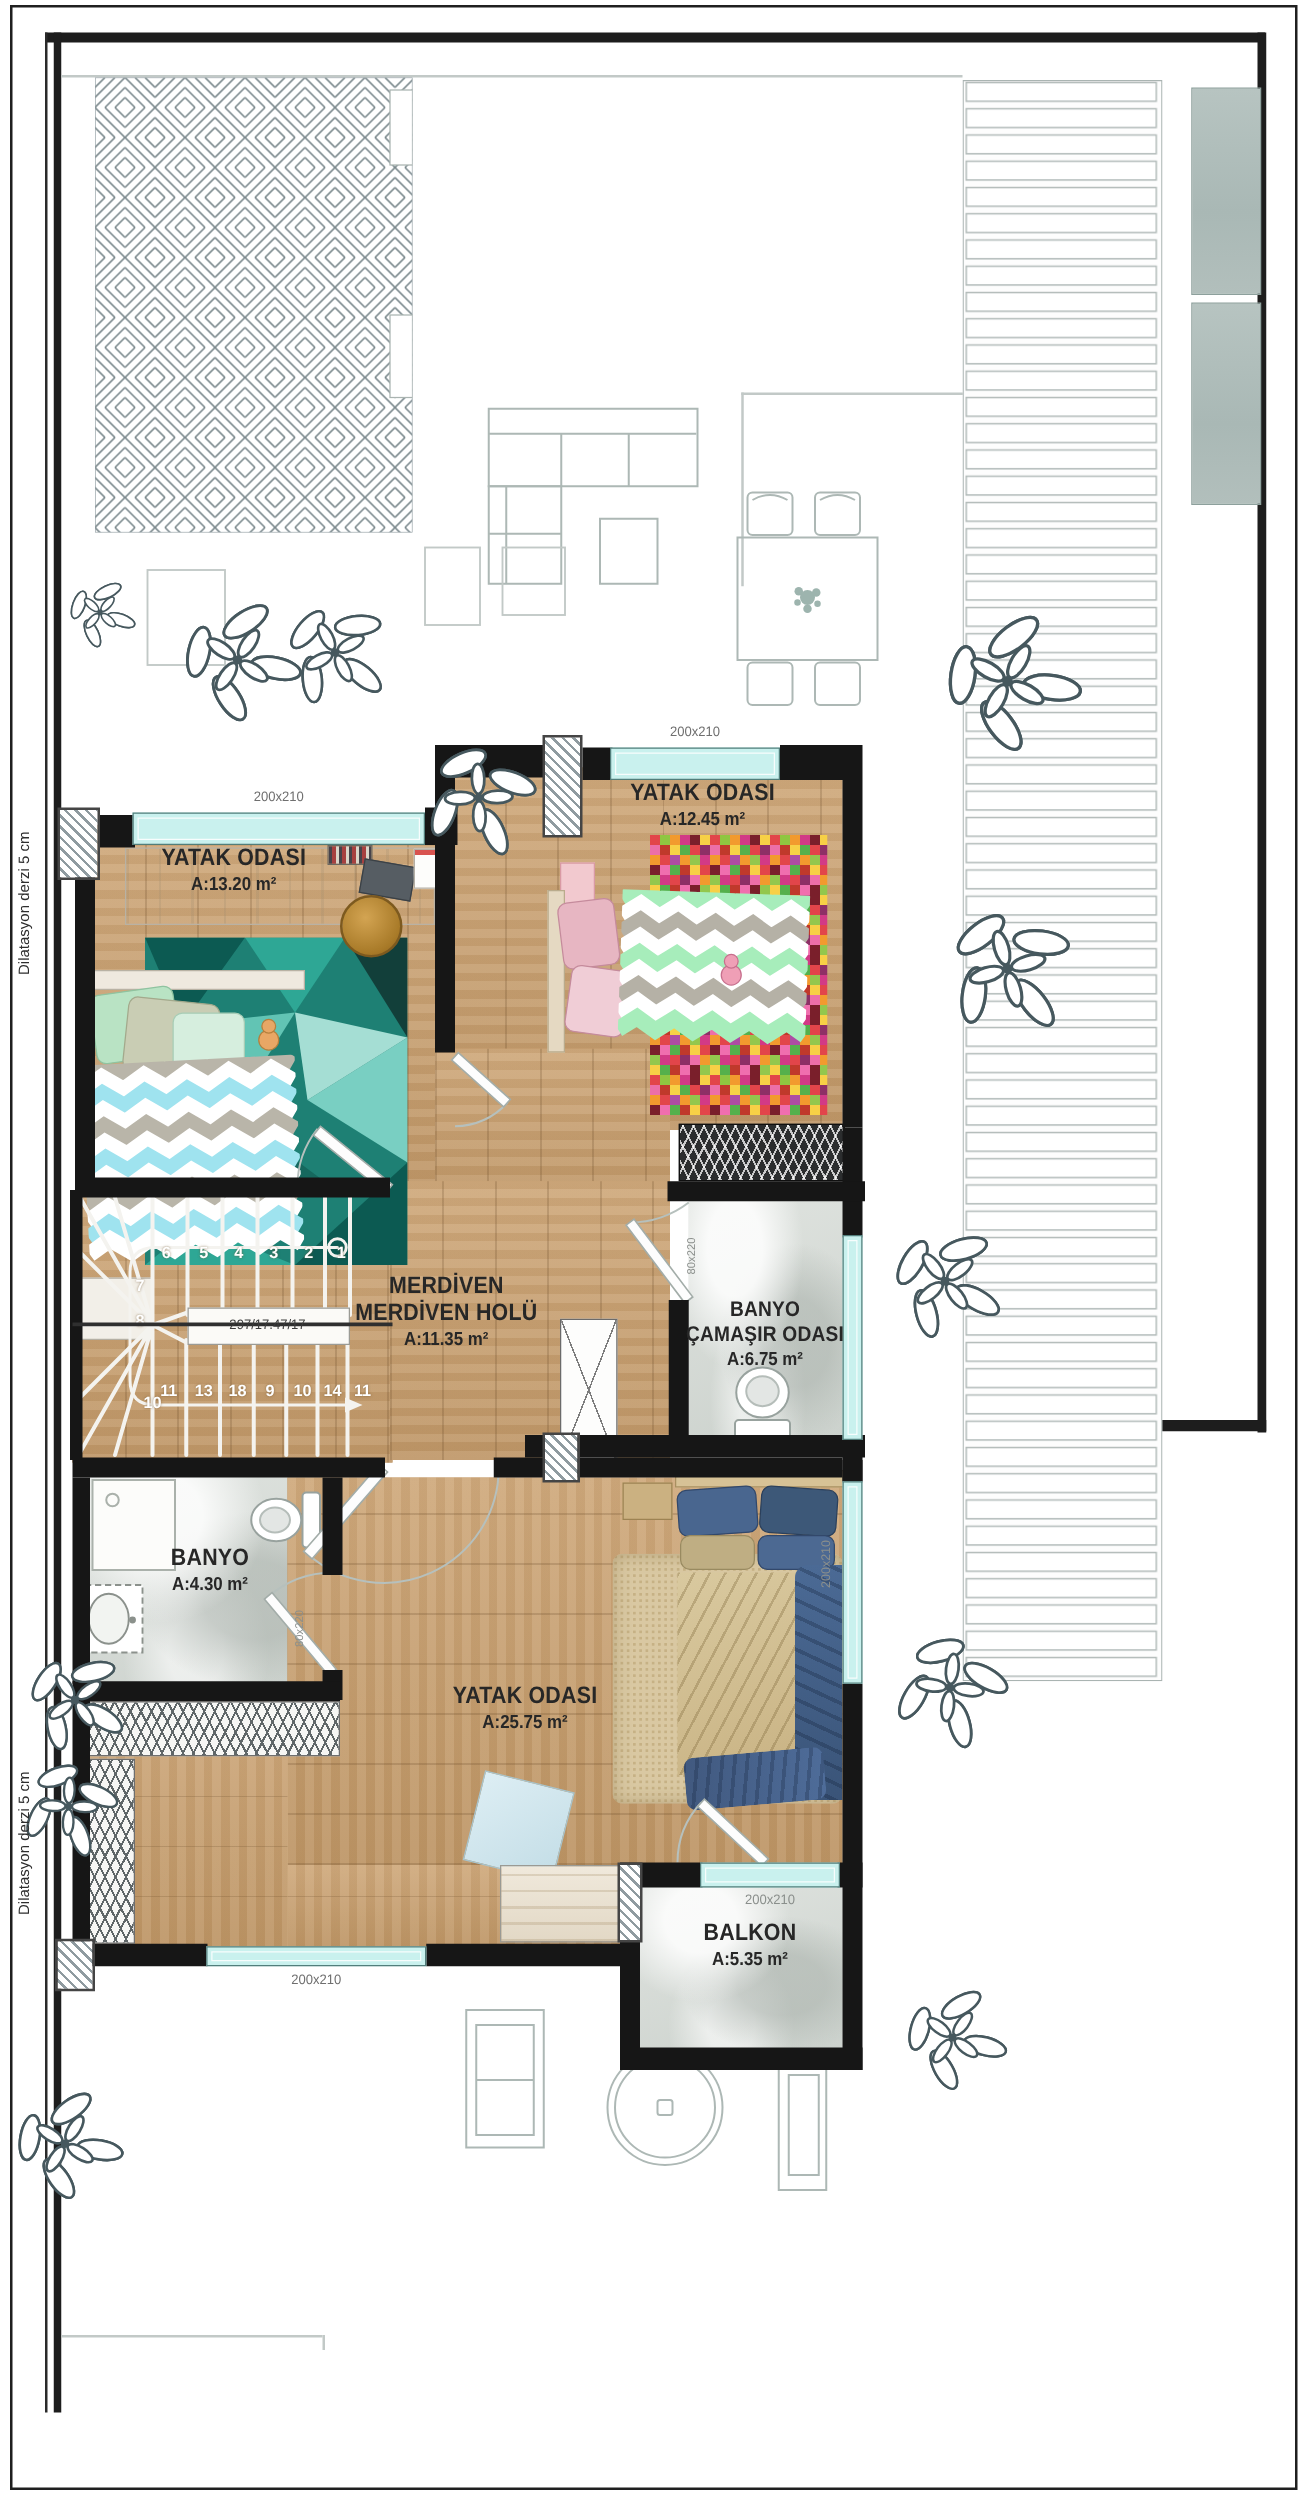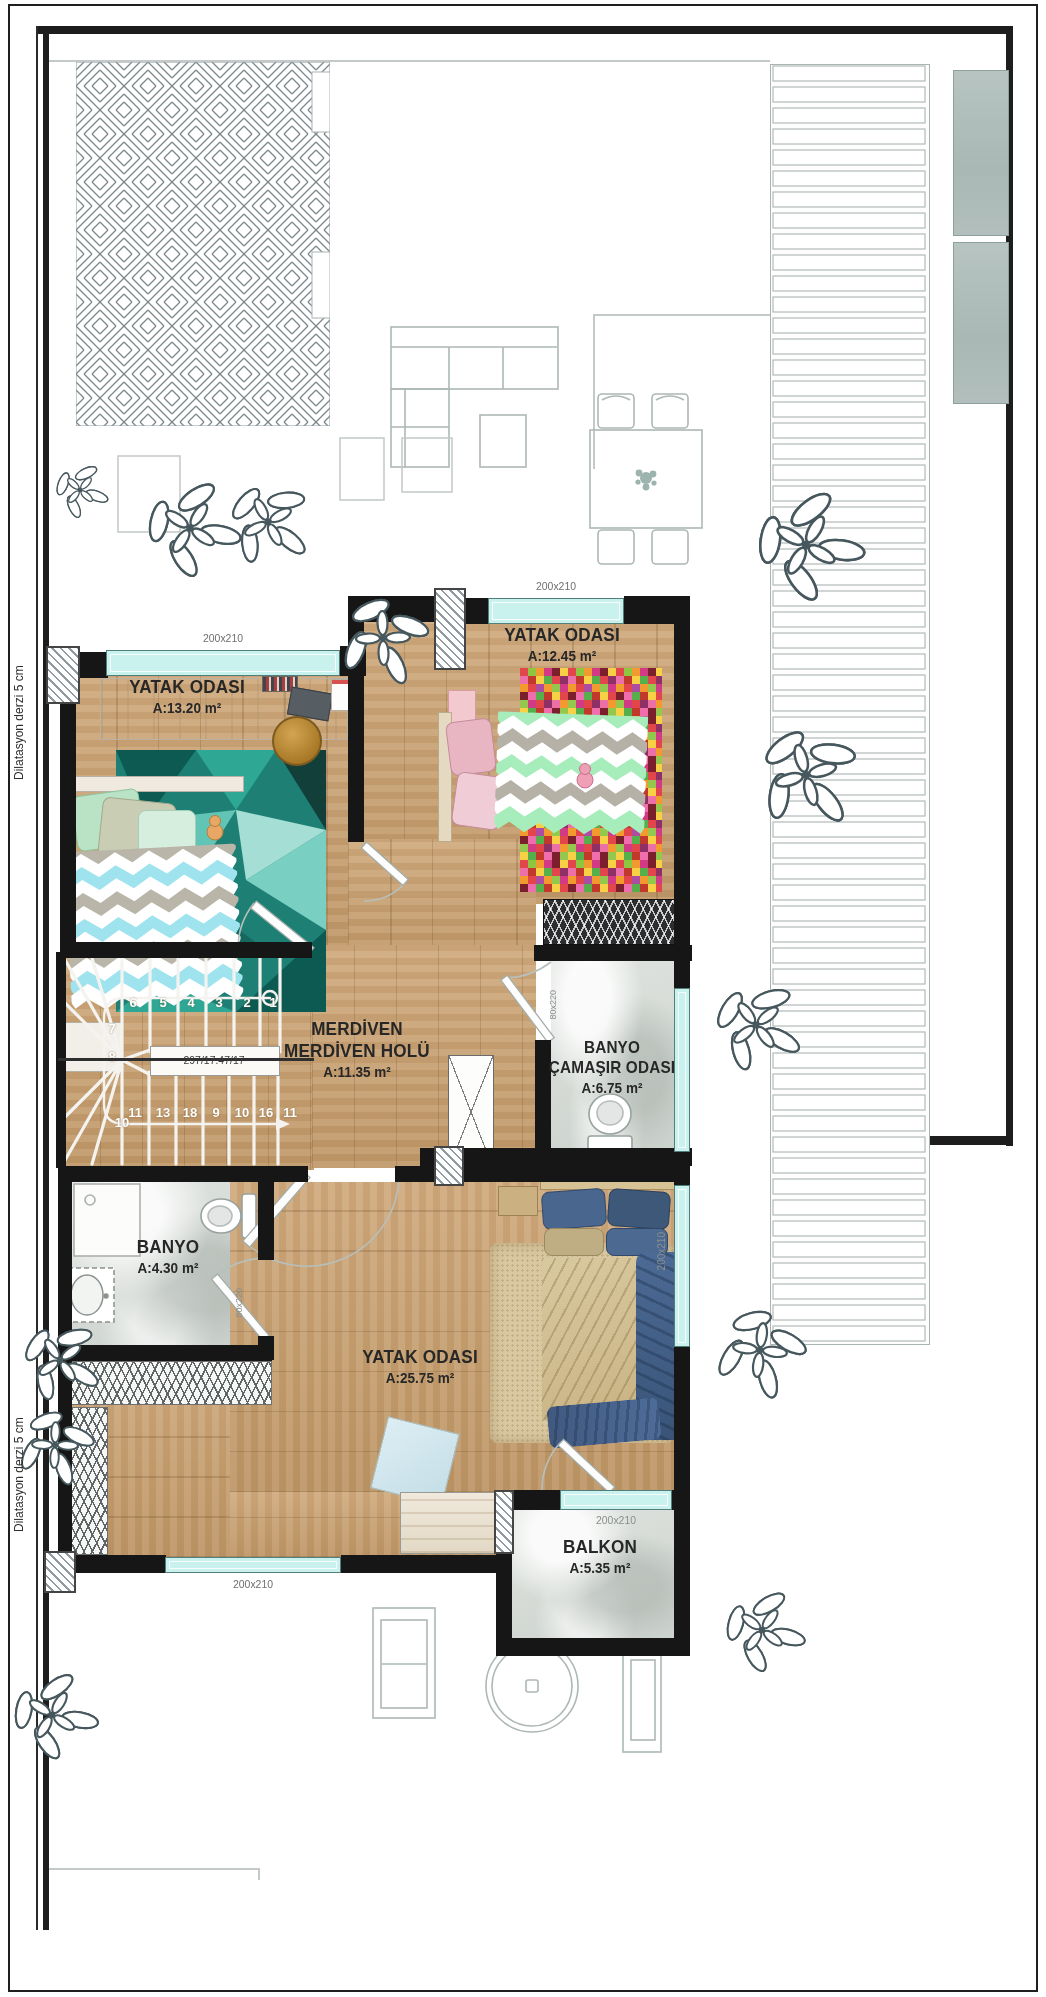--- a/index.html
+++ b/index.html
@@ -268,21 +268,21 @@
   <span class="snum" style="left:163px;top:1002px;">5</span>
   <span class="snum" style="left:133px;top:1002px;">6</span>
   <span class="snum" style="left:112px;top:1028px;">7</span>
   <span class="snum" style="left:112px;top:1056px;">8</span>
   <span class="snum" style="left:122px;top:1094px;margin-top:28px;">10</span>
   <span class="snum" style="left:135px;top:1112px;">11</span>
   <span class="snum" style="left:163px;top:1112px;">13</span>
   <span class="snum" style="left:190px;top:1112px;">18</span>
   <span class="snum" style="left:216px;top:1112px;">9</span>
   <span class="snum" style="left:242px;top:1112px;">10</span>
-  <span class="snum" style="left:266px;top:1112px;">16</span>
+  <span class="snum" style="left:266px;top:1112px;">14</span>
   <span class="snum" style="left:290px;top:1112px;">11</span>
 
   <svg class="abs" style="left:0;top:0;" width="1046" height="1997">
 
     <g fill="none" stroke="#adb8b5" stroke-width="1.6">
       <rect x="391" y="327" width="167" height="62"></rect>
       <path d="M391 347 H557 M449 347 V389 M503 347 V389"></path>
       <rect x="391" y="389" width="58" height="78"></rect>
       <path d="M405 389 V467 M391 427 H449"></path>
     </g>

